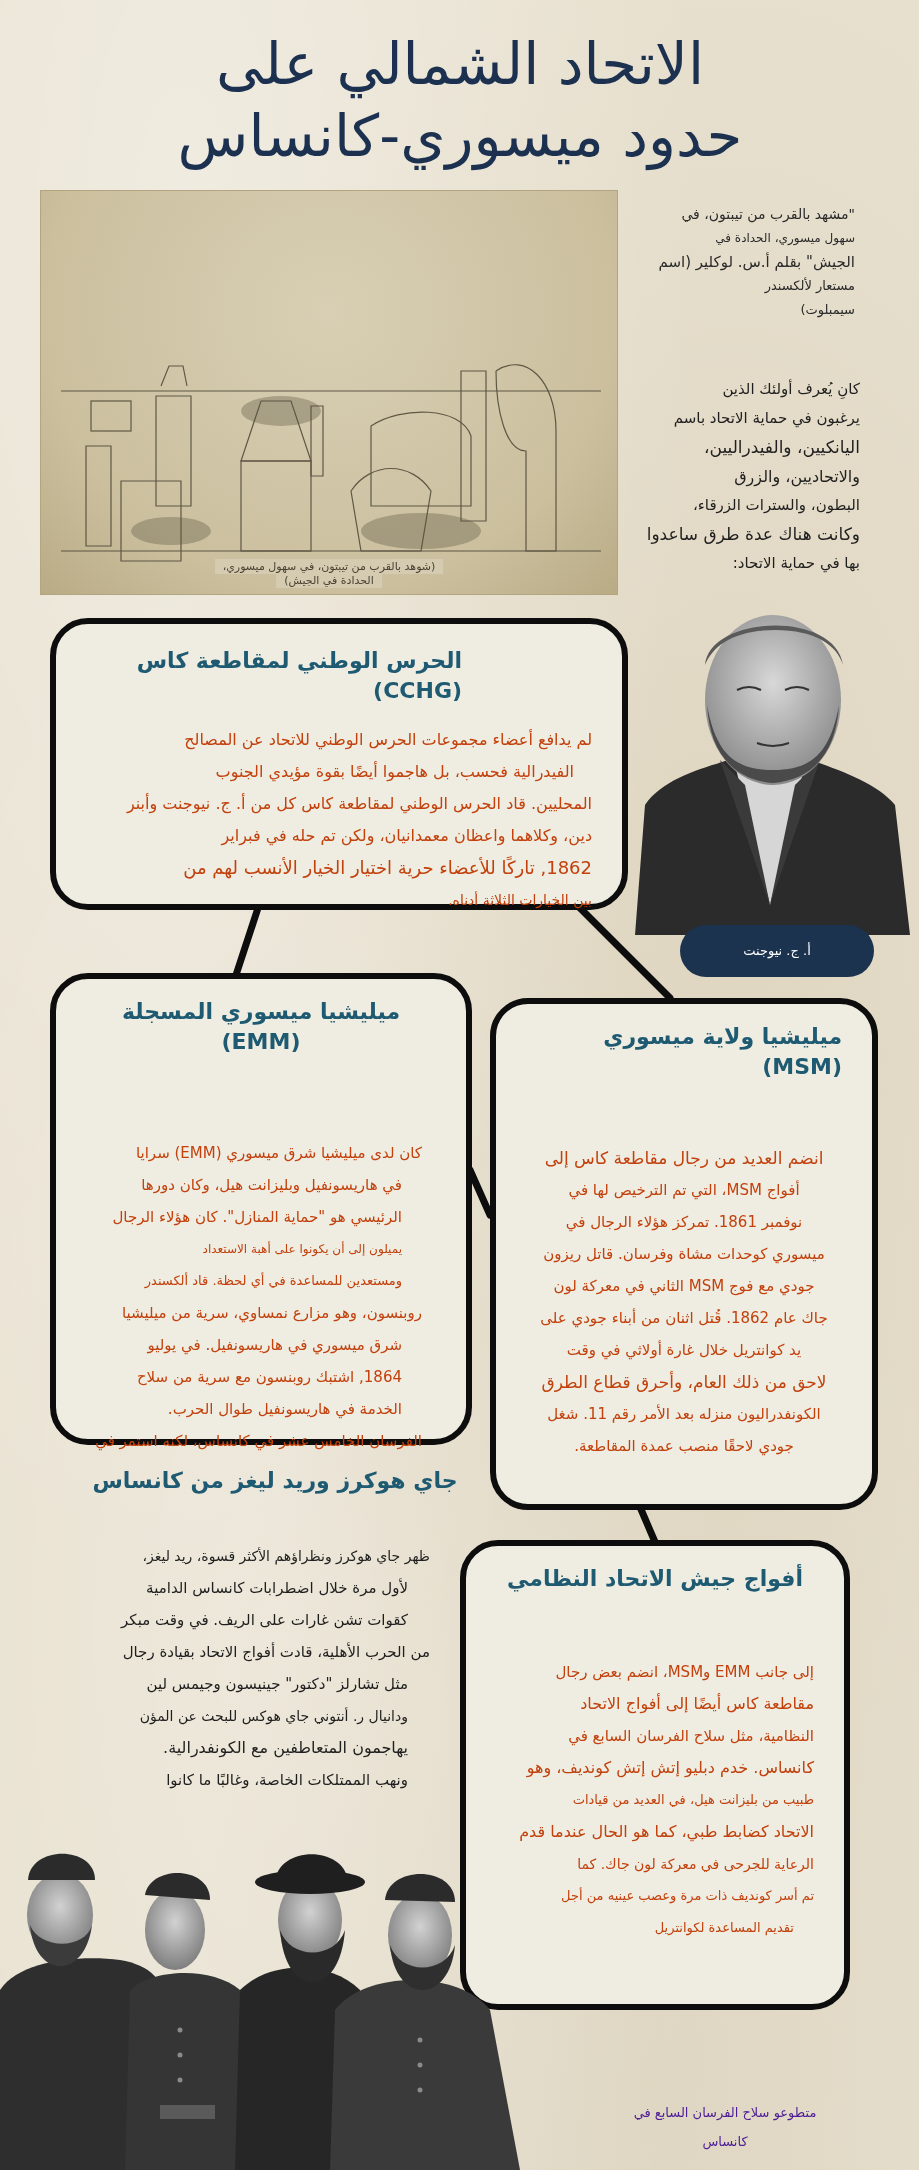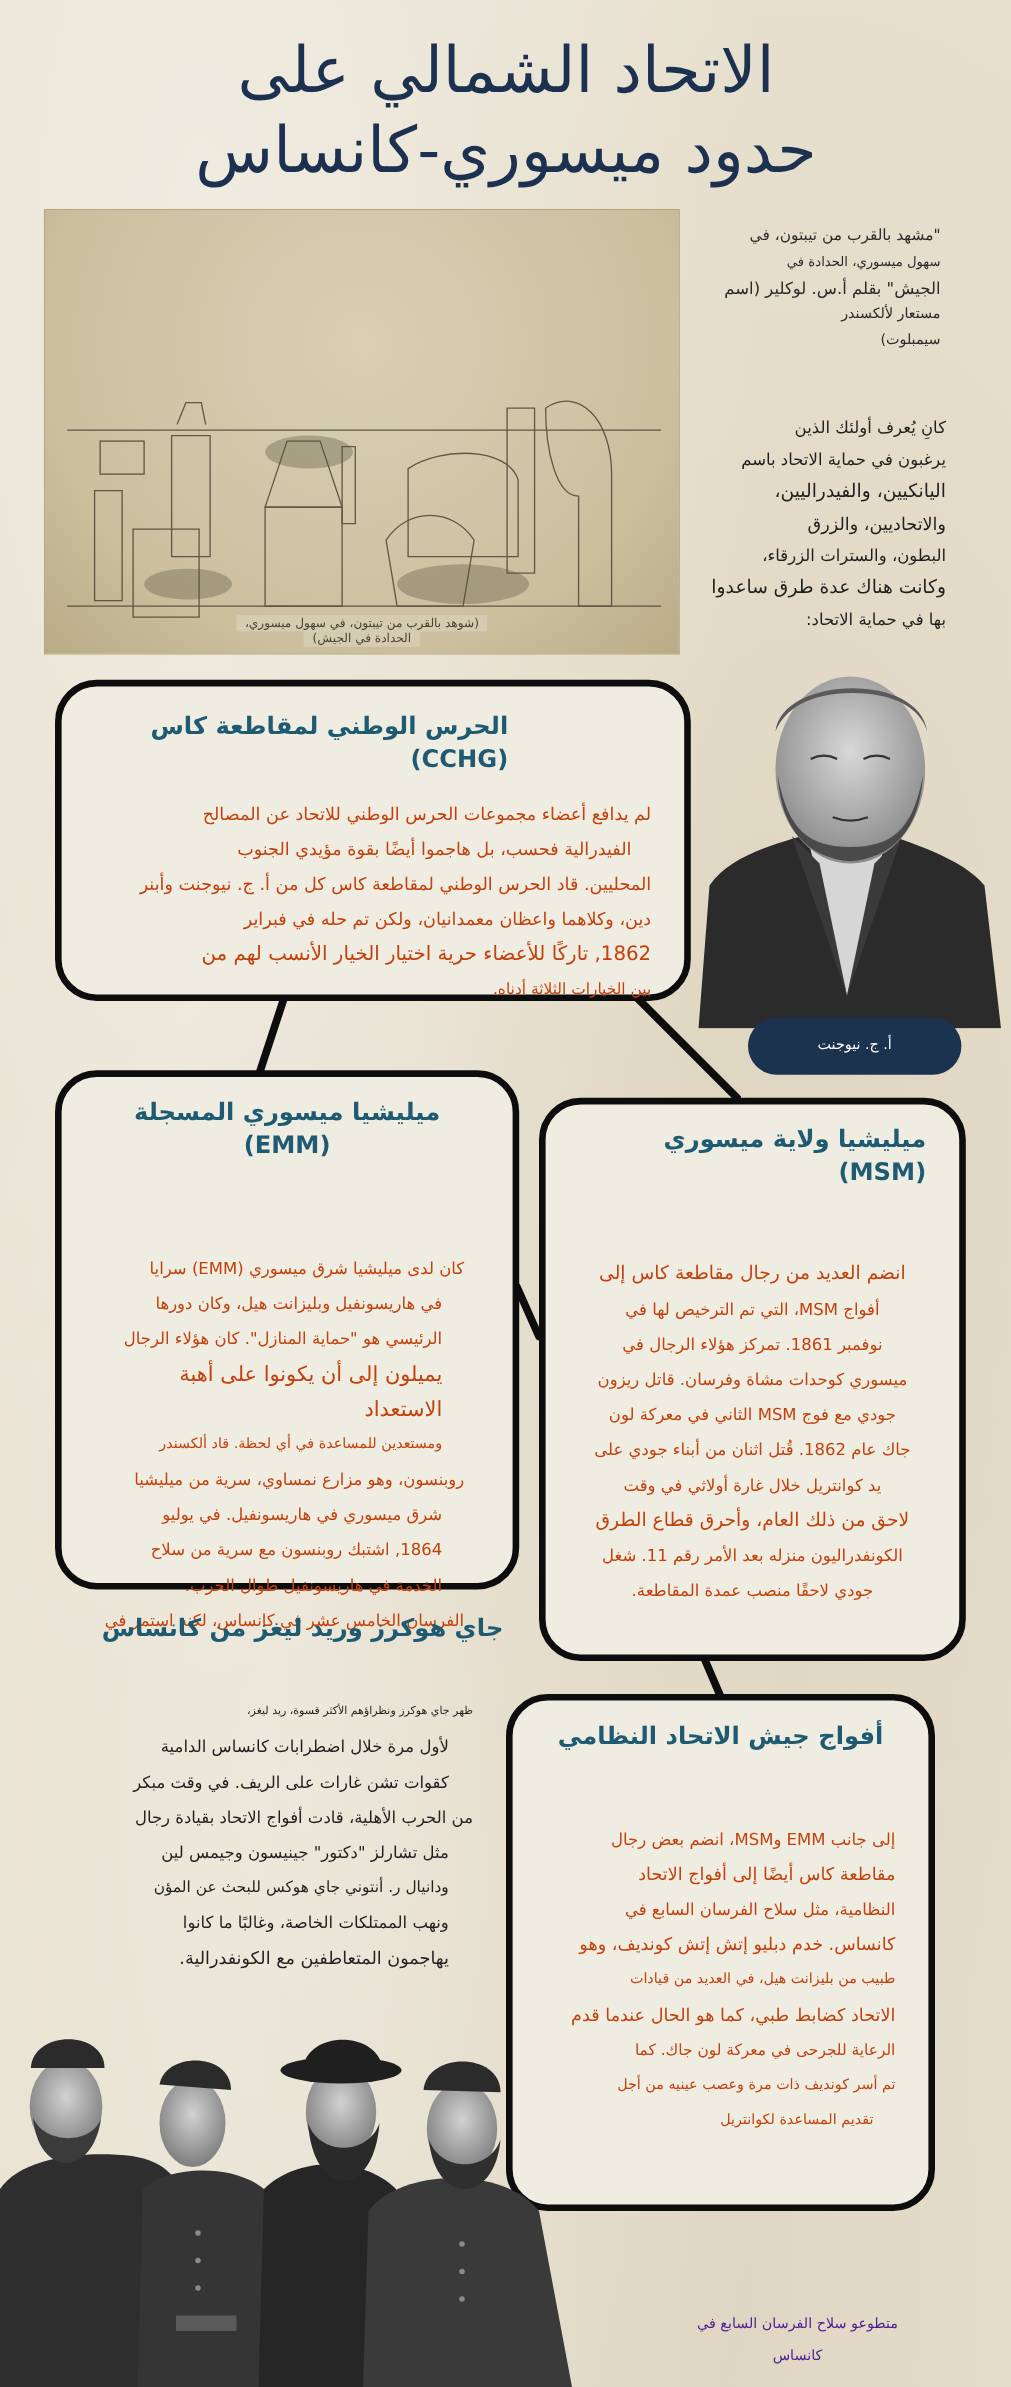--- a/index.html
+++ b/index.html
@@ -206,21 +206,21 @@
   </svg>
 </div>
 <div class="abs name-pill">أ. ج. نيوجنت</div>
 
 <section class="card card-emm">
   <h2 class="card-title">ميليشيا ميسوري المسجلة (EMM)</h2>
   <div class="card-body">
     <div style="margin-right:-20px">كان لدى ميليشيا شرق ميسوري (EMM) سرايا</div>
     <div>في هاريسونفيل وبليزانت هيل، وكان دورها</div>
     <div>الرئيسي هو "حماية المنازل". كان هؤلاء الرجال</div>
-    <div style="font-size:19px">يميلون إلى أن يكونوا على أهبة الاستعداد</div>
+    <div style="font-size:12px">يميلون إلى أن يكونوا على أهبة الاستعداد</div>
     <div style="font-size:13px">ومستعدين للمساعدة في أي لحظة. قاد ألكسندر</div>
     <div style="margin-right:-20px">روبنسون، وهو مزارع نمساوي، سرية من ميليشيا</div>
     <div>شرق ميسوري في هاريسونفيل. في يوليو</div>
     <div>1864, اشتبك روبنسون مع سرية من سلاح</div>
     <div>الخدمة في هاريسونفيل طوال الحرب.</div>
     <div style="margin-right:-20px">الفرسان الخامس عشر في كانساس، لكنه استمر في</div>
   </div>
 </section>
 
 <section class="card card-msm">
@@ -234,28 +234,28 @@
     <div>جاك عام 1862. قُتل اثنان من أبناء جودي على</div>
     <div>يد كوانتريل خلال غارة أولاثي في وقت</div>
     <div style="font-size:17px">لاحق من ذلك العام، وأحرق قطاع الطرق</div>
     <div>الكونفدراليون منزله بعد الأمر رقم 11. شغل</div>
     <div>جودي لاحقًا منصب عمدة المقاطعة.</div>
   </div>
 </section>
 
 <h2 class="abs jay-title">جاي هوكرز وريد ليغز من كانساس</h2>
 <div class="abs jay-body">
-  <div style="font-size:10px">ظهر جاي هوكرز ونظراؤهم الأكثر قسوة، ريد ليغز،</div>
+  <div style="font-size:14px">ظهر جاي هوكرز ونظراؤهم الأكثر قسوة، ريد ليغز،</div>
   <div style="padding-right:22px">لأول مرة خلال اضطرابات كانساس الدامية</div>
   <div style="padding-right:22px">كقوات تشن غارات على الريف. في وقت مبكر</div>
   <div>من الحرب الأهلية، قادت أفواج الاتحاد بقيادة رجال</div>
   <div style="padding-right:22px">مثل تشارلز "دكتور" جينيسون وجيمس لين</div>
   <div style="padding-right:22px; font-size:14px">ودانيال ر. أنتوني جاي هوكس للبحث عن المؤن</div>
+  <div style="padding-right:22px; font-size:16px">يهاجمون المتعاطفين مع الكونفدرالية.</div>
   <div style="padding-right:22px">ونهب الممتلكات الخاصة، وغالبًا ما كانوا</div>
-  <div style="padding-right:22px; font-size:16px">يهاجمون المتعاطفين مع الكونفدرالية.</div>
 </div>
 
 <section class="card card-reg">
   <h2 class="card-title">أفواج جيش الاتحاد النظامي</h2>
   <div class="card-body">
     <div>إلى جانب EMM وMSM، انضم بعض رجال</div>
     <div style="font-size:16px">مقاطعة كاس أيضًا إلى أفواج الاتحاد</div>
     <div>النظامية، مثل سلاح الفرسان السابع في</div>
     <div style="font-size:16px">كانساس. خدم دبليو إتش إتش كونديف، وهو</div>
     <div style="font-size:13px">طبيب من بليزانت هيل، في العديد من قيادات</div>

